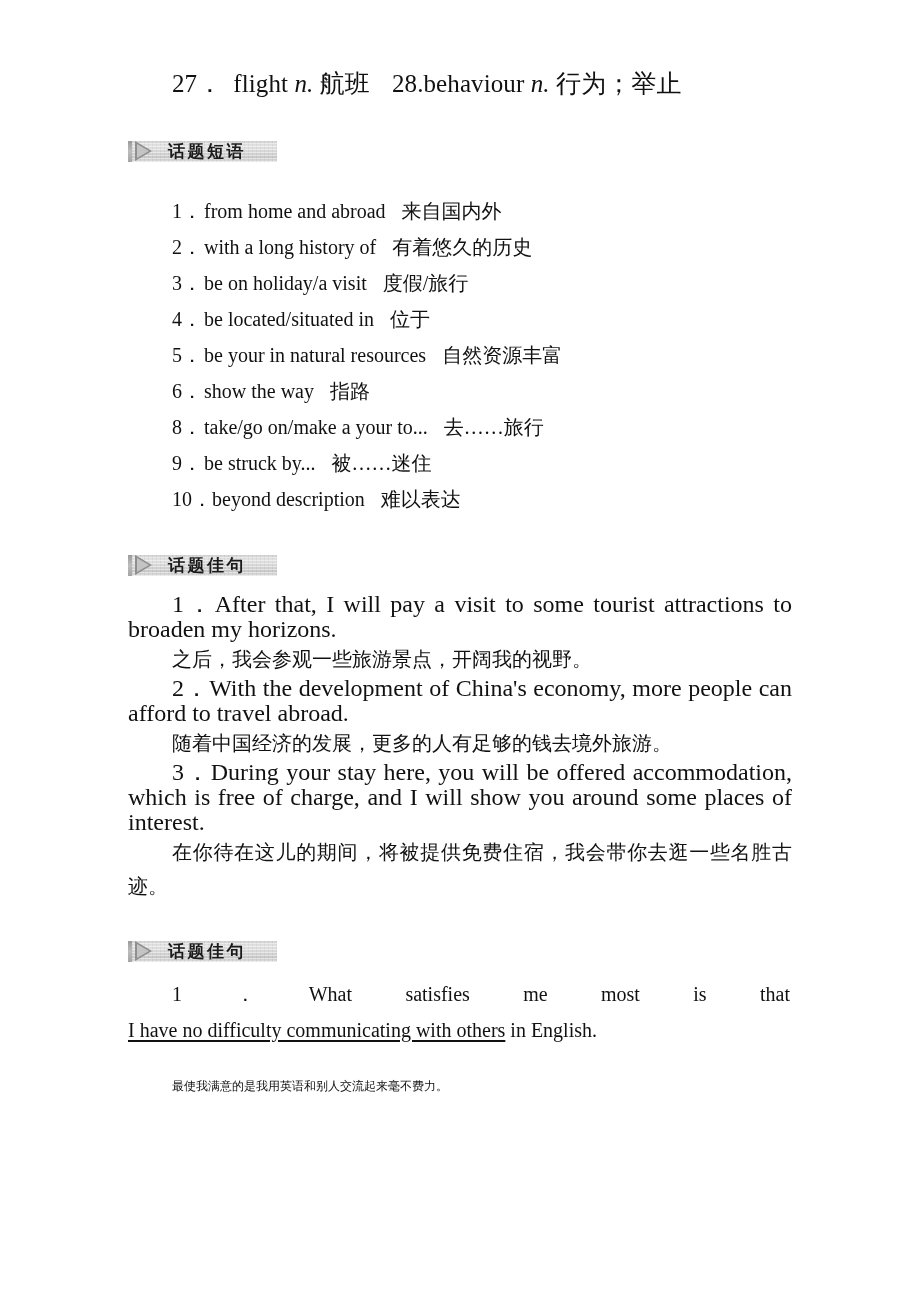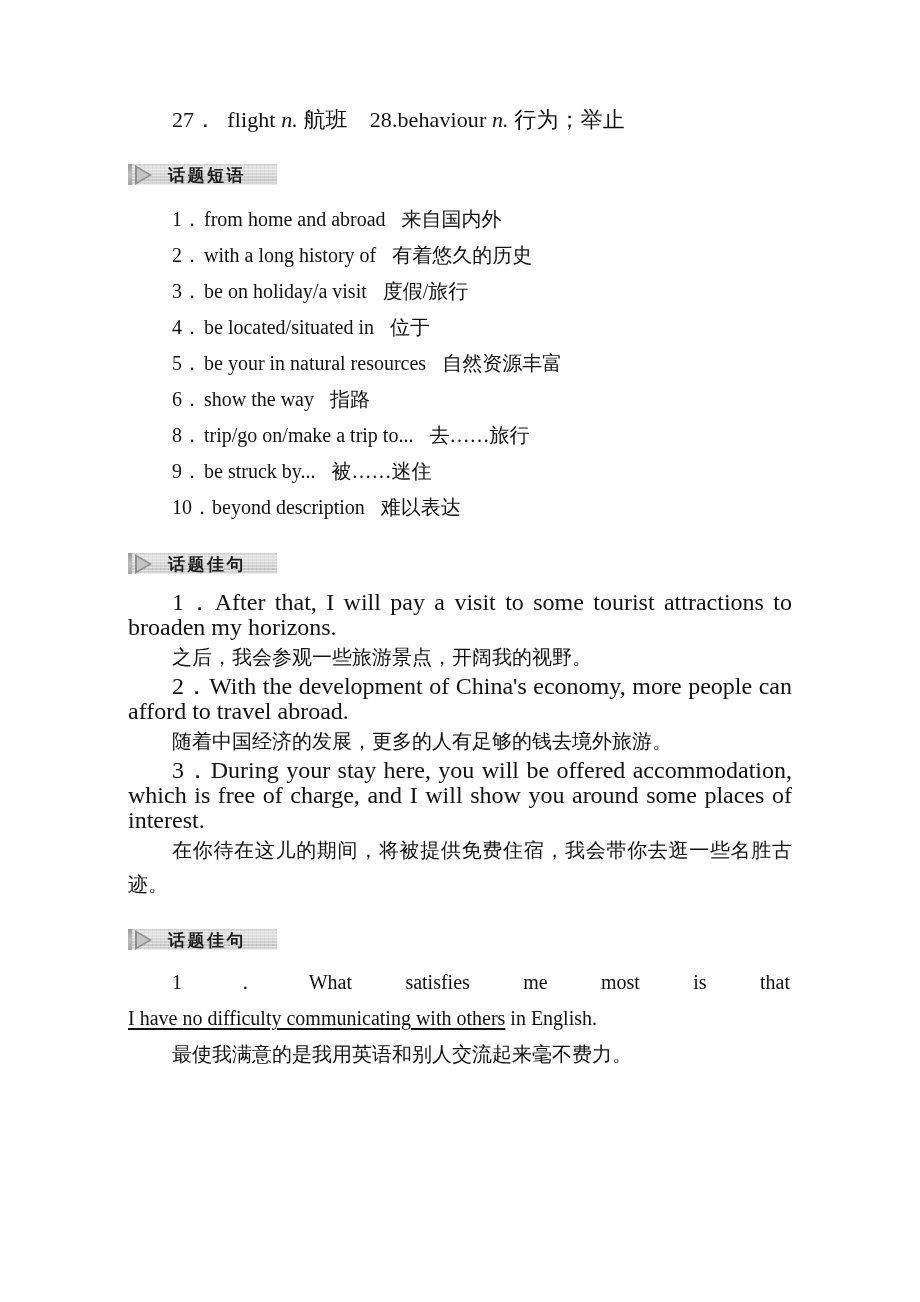--- a/index.html
+++ b/index.html
@@ -18,40 +18,40 @@
   .page {
     position: absolute;
     left: 128px;
     top: 0;
     width: 664px;
     height: 1302px;
   }
 
   
   .vocab-line {
-    font-size: 22px;
+    font-size: 25px;
     line-height: 1.5;
-    padding-top: 103px;
+    padding-top: 65px;
     padding-left: 44px;
     white-space: nowrap;
     letter-spacing: 0.1px;
   }
   .vocab-line .pos {
     font-style: italic;
   }
   .gap-sm { display: inline-block; width: 11px; }
   .gap-md { display: inline-block; width: 22px; }
 
   
   .badge {
     position: relative;
     display: block;
     width: 149px;
     height: 21px;
-    margin-top: 28px;
+    margin-top: 38px;
     background:
       repeating-linear-gradient(0deg, rgba(255,255,255,0.45) 0 1px, rgba(0,0,0,0.0) 1px 3px),
       repeating-linear-gradient(90deg, rgba(0,0,0,0.045) 0 1px, rgba(255,255,255,0.0) 1px 4px),
       linear-gradient(180deg, #d2d2d2 0%, #e3e3e3 22%, #d6d6d6 55%, #c9c9c9 78%, #dedede 100%);
   }
   .badge::before {
     
     content: "";
     position: absolute;
     left: 0; top: 0;
@@ -86,21 +86,21 @@
     font-family: "DejaVu Sans", "Liberation Sans", sans-serif;
     font-size: 17px;
     font-weight: bold;
     letter-spacing: 2.5px;
     color: #1a1a1a;
     white-space: nowrap;
   }
 
   
   .phrase-list {
-    margin-top: 16px;
+    margin-top: 31px;
   }
   .phrase-row {
     font-size: 20px;
     line-height: 36px;
     padding-left: 44px;
     white-space: nowrap;
   }
   .phrase-row .num {
     display: inline-block;
     min-width: 32px;
@@ -143,23 +143,24 @@
   }
   .ex-line2 {
     font-size: 20px;
     line-height: 36px;
   }
   .ex-answer {
     text-decoration: underline;
     text-underline-offset: 3px;
   }
   .ex-zh {
-    font-size: 20px;
+    font-size: 12px;
     line-height: 36px;
     text-indent: 44px;
+    margin-top: 20px;
   }
 </style>
 </head>
 <body>
 
 <div class="page">
 
   <div class="vocab-line">
     <span>27．</span><span class="gap-sm"></span><span>flight</span> <span class="pos">n.</span> <span>航班</span><span class="gap-md"></span><span>28.</span><span>behaviour</span> <span class="pos">n.</span> <span>行为；举止</span>
   </div>
@@ -182,21 +183,21 @@
     <div class="phrase-row">
       <span class="num">4．</span><span class="en">be located/situated in</span><span class="zh">位于</span>
     </div>
     <div class="phrase-row">
       <span class="num">5．</span><span class="en">be your in natural resources</span><span class="zh">自然资源丰富</span>
     </div>
     <div class="phrase-row">
       <span class="num">6．</span><span class="en">show the way</span><span class="zh">指路</span>
     </div>
     <div class="phrase-row">
-      <span class="num">8．</span><span class="en">trip/go on/make a trip to...</span><span class="zh">去……旅行</span>
+      <span class="num">8．</span><span class="en">take/go on/make a your to...</span><span class="zh">去……旅行</span>
     </div>
     <div class="phrase-row">
       <span class="num">9．</span><span class="en">be struck by...</span><span class="zh">被……迷住</span>
     </div>
     <div class="phrase-row">
       <span class="num">10．</span><span class="en">beyond description</span><span class="zh">难以表达</span>
     </div>
   </div>
 
   <div class="badge">

